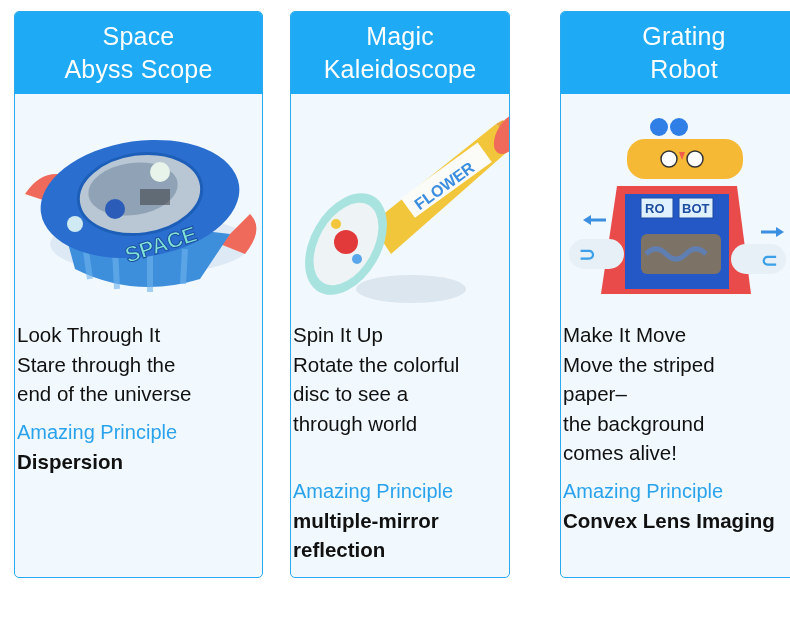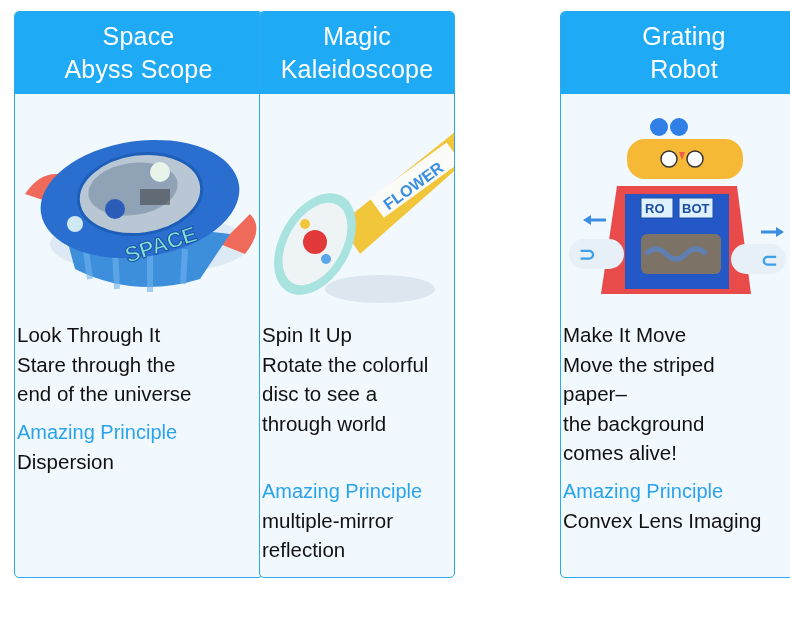--- a/index.html
+++ b/index.html
@@ -2,23 +2,23 @@
 <html><head>
 <meta charset="utf-8">
 <style>
   html,body{margin:0;padding:0;background:#ffffff;}
   body{width:790px;height:627px;position:relative;overflow:hidden;font-family:"Liberation Sans","DejaVu Sans",sans-serif;}
   .card{position:absolute;top:11px;height:567px;border:1.5px solid #2aa9ee;border-radius:5px;background:#f1f8fe;overflow:hidden;box-sizing:border-box;}
   .card .hdr{background:#1eaaf5;height:82px;color:#fff;text-align:center;font-size:25px;line-height:33px;padding-top:8px;box-sizing:border-box;letter-spacing:0.2px;}
   .card .img{position:relative;height:226px;}
   .card .body{color:#111;font-size:20.5px;line-height:29.5px;padding:0 2px;}
   .card .principle-title{color:#2aa3ec;font-size:20px;line-height:30px;margin-top:8px;}
-  .card .principle{color:#111;font-size:20.5px;line-height:29px;}
+  .card .principle{color:#111;font-size:20.5px;line-height:29px;font-weight:bold;}
   #c1{left:14px;width:249px;}
-  #c2{left:259px;width:196px;}
+  #c2{left:290px;width:220px;}
   #c3{left:560px;width:248px;}
   svg{display:block;}
 </style>
 </head>
 <body>
 
 <div class="card" id="c1">
   <div class="hdr">
     <div>Space</div>
     <div>Abyss Scope</div>

